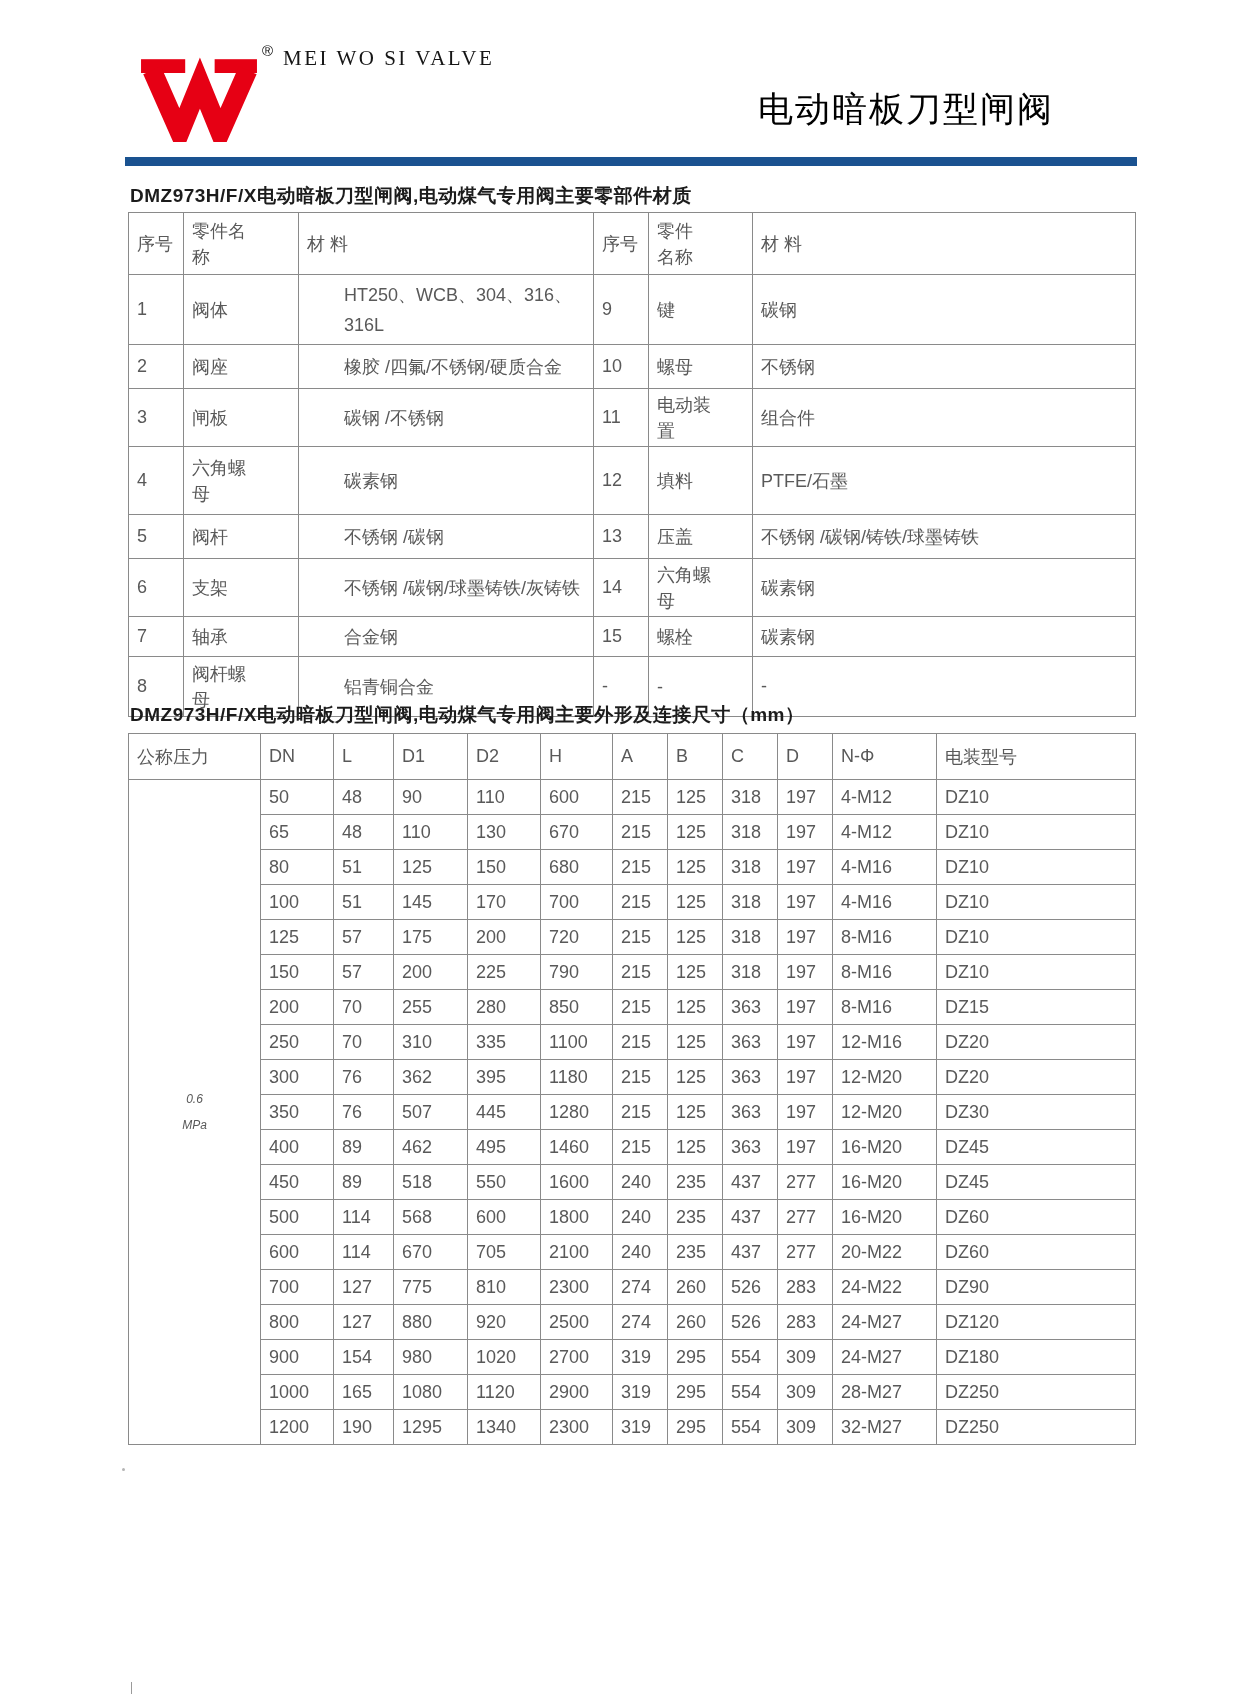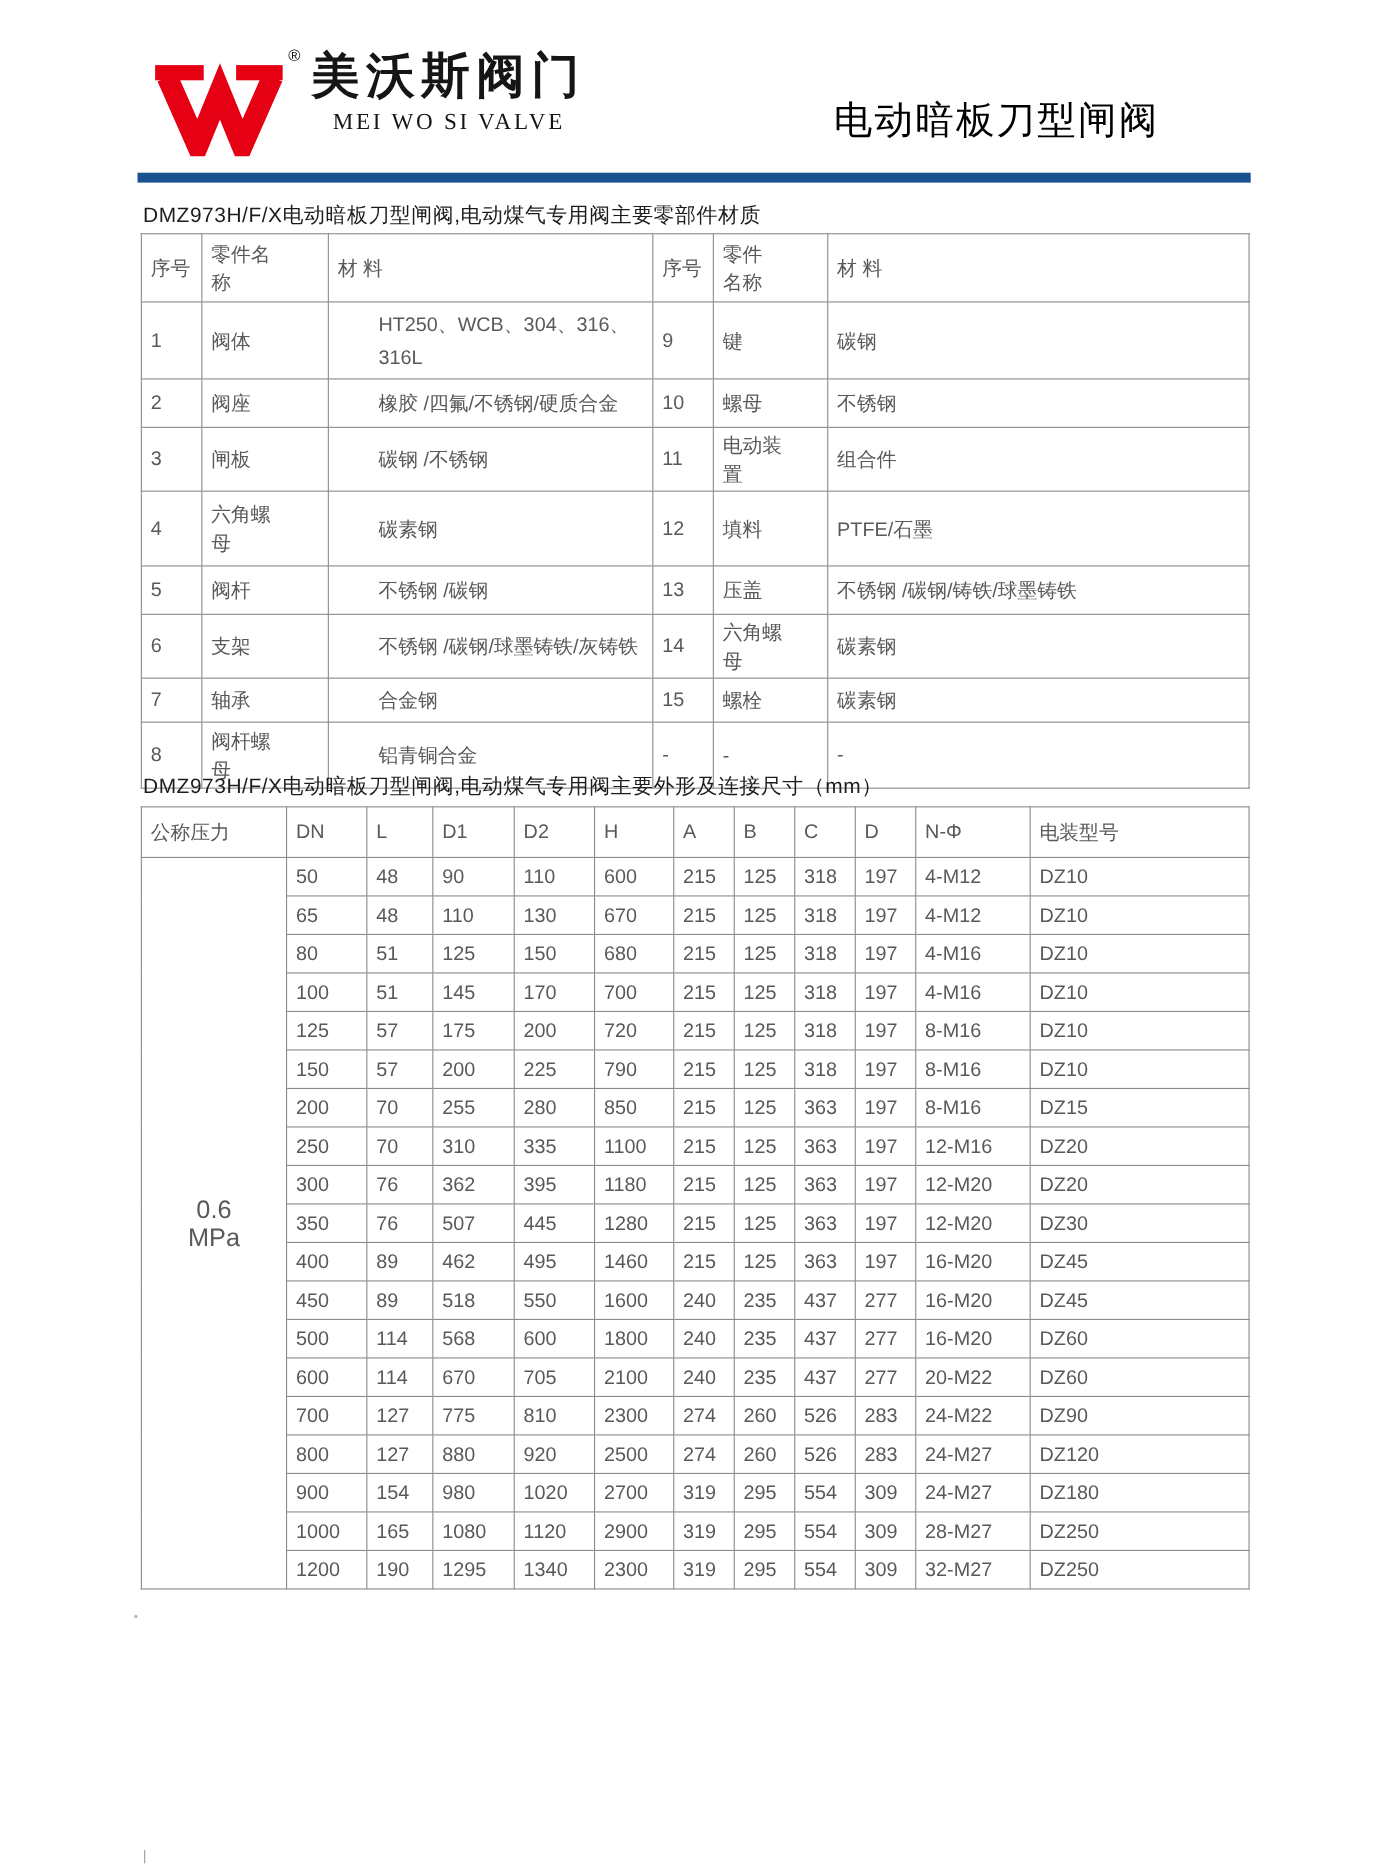--- a/index.html
+++ b/index.html
@@ -11,21 +11,21 @@
   .logo-row{display:flex;align-items:flex-start;}
   .logo-mark{width:122px;height:92px;flex:0 0 auto;margin-top:6px;}
   .reg-mark{font-size:15px;color:#111;margin-left:2px;margin-top:-2px;}
   .logo-text{margin-left:10px;}
   .logo-cn{font-family:"Liberation Serif",serif;font-weight:bold;font-size:44px;line-height:52px;color:#151515;letter-spacing:6px;white-space:nowrap;}
   .logo-en{font-family:"Liberation Serif",serif;font-size:21px;letter-spacing:2.5px;color:#151515;margin-top:2px;white-space:nowrap;text-align:center;}
   .page-title{position:absolute;left:758px;top:86px;width:380px;font-family:"Liberation Serif",serif;font-size:35px;color:#000000;letter-spacing:2px;white-space:nowrap;}
   .blue-rule{position:absolute;left:125px;top:157px;width:1012px;height:9px;}
 
   
-  .tbl-title{position:absolute;left:130px;font-size:19px;font-weight:normal;color:#1c1c1c;letter-spacing:0.5px;white-space:nowrap;}
+  .tbl-title{position:absolute;left:130px;font-size:19px;font-weight:bold;color:#1c1c1c;letter-spacing:0.5px;white-space:nowrap;}
   .t1-title{top:183px;}
   .t2-title{top:702px;}
 
   
   table{border-collapse:collapse;table-layout:fixed;font-size:18px;color:#595959;}
   td,th{border:1px solid #8a8a8a;text-align:left;font-weight:normal;padding:2px 8px;vertical-align:middle;overflow:hidden;}
 
   
   #parts-table{position:absolute;left:128px;top:212px;width:1007px;}
   #parts-table thead tr{height:62px;}
@@ -38,41 +38,40 @@
   #parts-table tbody tr:nth-child(4){height:68px;}
   #parts-table tbody tr:nth-child(5){height:44px;}
   #parts-table tbody tr:nth-child(6){height:58px;}
   #parts-table tbody tr:nth-child(7){height:40px;}
   #parts-table tbody tr:nth-child(8){height:60px;}
 
   
   #dim-table{position:absolute;left:128px;top:733px;width:1007px;}
   #dim-table thead tr{height:46px;}
   #dim-table tbody tr{height:35px;}
-  .pressure-cell{text-align:center;vertical-align:middle;font-size:23px;color:#595959;}
+  .pressure-cell{text-align:center;vertical-align:middle;font-size:12px;color:#595959;font-style:italic;}
   .pressure-cell div{line-height:26px;}
 
   .footer-tick{position:absolute;left:131px;top:1682px;width:1px;height:12px;background:#9a9a9a;}
   .stray-dot{position:absolute;left:122px;top:1468px;width:3px;height:3px;background:#b5b5b5;border-radius:50%;}
 </style>
 </head>
 <body>
 
 <div class="page">
 
   <div class="logo-block">
     <div class="logo-row">
       <svg class="logo-mark" viewBox="0 0 130 100">
         <rect x="2" y="10" width="48" height="15" fill="#e60014"></rect>
         <rect x="82" y="10" width="46" height="15" fill="#e60014"></rect>
         <polyline points="14,22 44,90 66,36 88,90 118,22" fill="none" stroke="#e60014" stroke-width="21"></polyline>
       </svg>
       <span class="reg-mark">®</span>
       <div class="logo-text">
-        <div class="logo-cn">美沃斯阀门</div>
         <div class="logo-en">MEI WO SI VALVE</div>
       </div>
     </div>
   </div>
 
   <div class="page-title">电动暗板刀型闸阀</div>
   <div class="blue-rule" id="blue-rule" style="background: rgb(26, 82, 144);"></div>
 
   <div class="tbl-title t1-title">DMZ973H/F/X电动暗板刀型闸阀,电动煤气专用阀主要零部件材质</div>
   <table id="parts-table">

